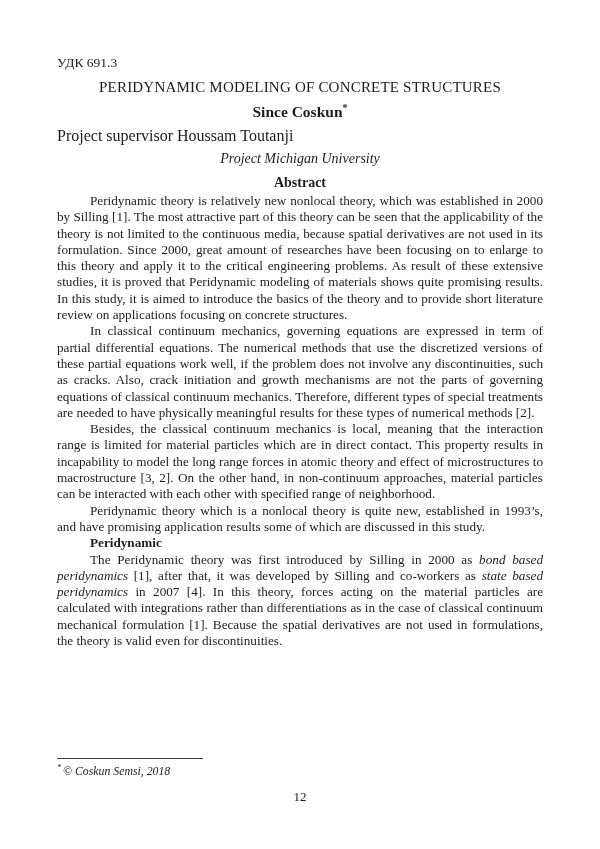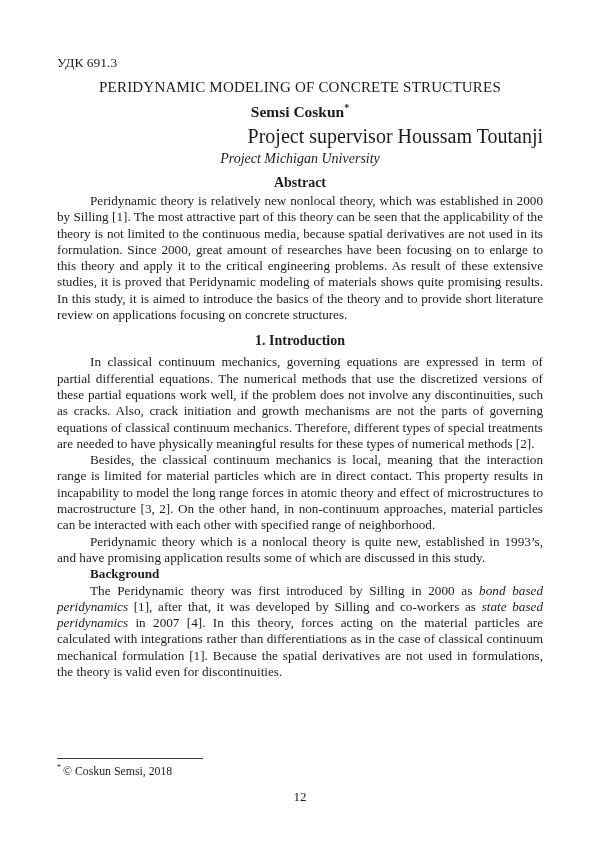--- a/index.html
+++ b/index.html
@@ -42,23 +42,23 @@
     line-height: 19px;
     text-align: center;
   }
   .author sup {
     font-size: 10px;
     vertical-align: super;
     line-height: 0;
   }
   .supervisor {
     margin-top: 6px;
-    font-size: 20px;
+    font-size: 16px;
     line-height: 18px;
-    text-align: right;
+    text-align: left;
   }
   .affiliation {
     margin-top: 5px;
     font-size: 14px;
     font-style: italic;
     line-height: 17px;
     text-align: center;
   }
   .abstract-heading {
     margin-top: 7px;
@@ -96,20 +96,21 @@
   }
   .footnote-rule {
     width: 146px;
     height: 0;
     border-top: 1.2px solid #3c3c3c;
     margin-bottom: 5px;
   }
   .footnote-text {
     font-size: 11.8px;
     line-height: 14px;
+    font-style: italic;
   }
   .footnote-text sup {
     font-size: 8px;
     vertical-align: super;
     line-height: 0;
     margin-right: 2px;
   }
   .page-number {
     position: absolute;
     left: 0; top: 789px;
@@ -123,37 +124,36 @@
 </head>
 <body>
 
 <div class="page">
   <div class="content">
 
     <div class="udc">УДК 691.3</div>
 
     <div class="title">PERIDYNAMIC MODELING OF CONCRETE STRUCTURES</div>
 
-    <div class="author"><span>Semsi Coskun</span><sup>*</sup></div>
+    <div class="author"><span>Since Coskun</span><sup>*</sup></div>
 
     <div class="supervisor">Project supervisor Houssam Toutanji</div>
 
     <div class="affiliation">Project Michigan University</div>
 
     <div class="abstract-heading">Abstract</div>
 
     <p class="para abstract-para">Peridynamic theory is relatively new nonlocal theory, which was established in 2000 by Silling [1]. The most attractive part of this theory can be seen that the applicability of the theory is not limited to the continuous media, because spatial derivatives are not used in its formulation. Since 2000, great amount of researches have been focusing on to enlarge to this theory and apply it to the critical engineering problems. As result of these extensive studies, it is proved that Peridynamic modeling of materials shows quite promising results. In this study, it is aimed to introduce the basics of the theory and to provide short literature review on applications focusing on concrete structures.</p>
 
-    <div class="section-heading">1. Introduction</div>
 
     <p class="para">In classical continuum mechanics, governing equations are expressed in term of partial differential equations. The numerical methods that use the discretized versions of these partial equations work well, if the problem does not involve any discontinuities, such as cracks. Also, crack initiation and growth mechanisms are not the parts of governing equations of classical continuum mechanics. Therefore, different types of special treatments are needed to have physically meaningful results for these types of numerical methods [2].</p>
     <p class="para">Besides, the classical continuum mechanics is local, meaning that the interaction range is limited for material particles which are in direct contact. This property results in incapability to model the long range forces in atomic theory and effect of microstructures to macrostructure [3, 2]. On the other hand, in non-continuum approaches, material particles can be interacted with each other with specified range of neighborhood.</p>
     <p class="para">Peridynamic theory which is a nonlocal theory is quite new, established in 1993’s, and have promising application results some of which are discussed in this study.</p>
 
-    <div class="background-heading">Background</div>
+    <div class="background-heading">Peridynamic</div>
 
     <p class="para"><span>The Peridynamic theory was first introduced by Silling in 2000 as </span><em>bond based peridynamics</em><span> [1], after that, it was developed by Silling and co-workers as </span><em>state based peridynamics</em><span> in 2007 [4]. In this theory, forces acting on the material particles are calculated with integrations rather than differentiations as in the case of classical continuum mechanical formulation [1]. Because the spatial derivatives are not used in formulations, the theory is valid even for discontinuities.</span></p>
 
   </div>
 
   <div class="footnote">
     <div class="footnote-rule"></div>
     <div class="footnote-text"><sup>*</sup><span>© Coskun Semsi, 2018</span></div>
   </div>
 

